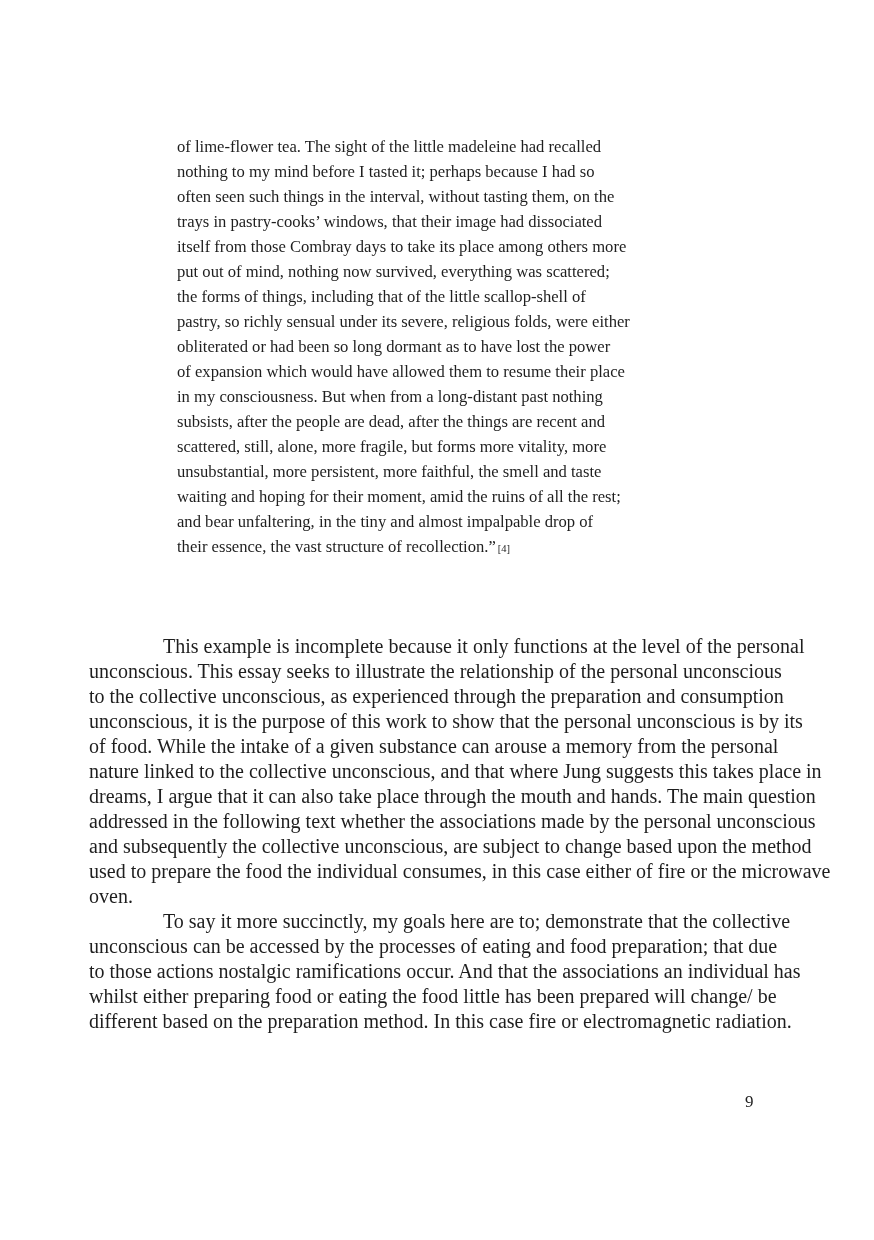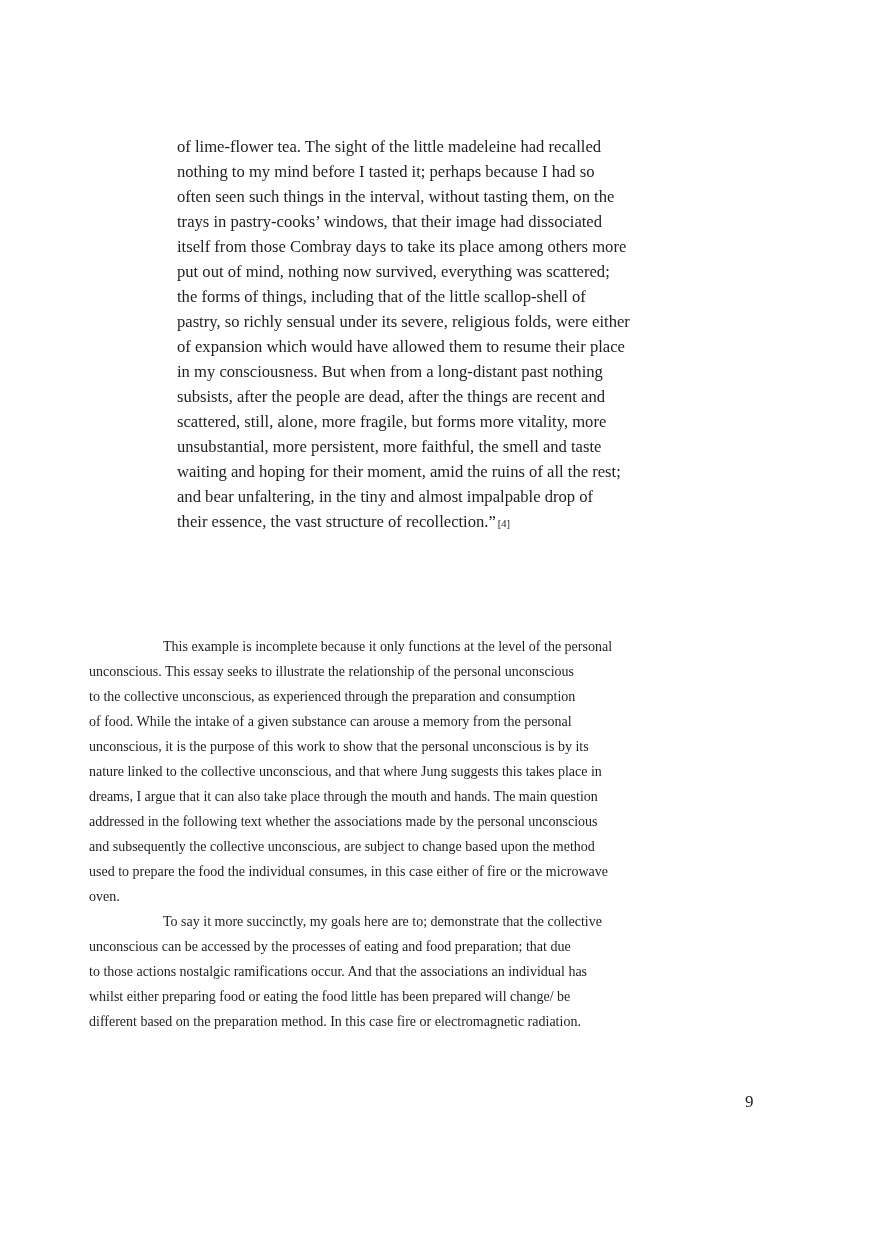--- a/index.html
+++ b/index.html
@@ -3,54 +3,55 @@
   <meta charset="utf-8">
   <style>
     html, body { margin:0; padding:0; background:#ffffff; }
     body { width:874px; height:1240px; position:relative; overflow:hidden;
       font-family:"Liberation Serif","DejaVu Serif",serif; color:#1e1e1e; }
     .quote { position:absolute; left:177px; top:134px; width:500px;
       font-size:16.6px; line-height:25px; }
     .quote .ln { display:block; white-space:nowrap; }
     .fn { font-size:10.5px; vertical-align:baseline; margin-left:2px; }
     .body { position:absolute; left:89px; top:634px; width:680px;
-      font-size:14px; line-height:25px; }
+      font-size:20px; line-height:25px; }
     .body .ln { display:block; white-space:nowrap; }
     .body .ind { padding-left:74px; }
     .pagenum { position:absolute; left:745px; top:1092px; font-size:17px; }
   </style>
 </head>
 <body>
 
 <div class="quote">
   <span class="ln">of lime-flower tea. The sight of the little madeleine had recalled</span>
   <span class="ln">nothing to my mind before I tasted it; perhaps because I had so</span>
   <span class="ln">often seen such things in the interval, without tasting them, on the</span>
   <span class="ln">trays in pastry-cooks’ windows, that their image had dissociated</span>
   <span class="ln">itself from those Combray days to take its place among others more</span>
   <span class="ln">put out of mind, nothing now survived, everything was scattered;</span>
   <span class="ln">the forms of things, including that of the little scallop-shell of</span>
   <span class="ln">pastry, so richly sensual under its severe, religious folds, were either</span>
+  <span class="ln">obliterated or had been so long dormant as to have lost the power</span>
   <span class="ln">of expansion which would have allowed them to resume their place</span>
   <span class="ln">in my consciousness. But when from a long-distant past nothing</span>
   <span class="ln">subsists, after the people are dead, after the things are recent and</span>
   <span class="ln">scattered, still, alone, more fragile, but forms more vitality, more</span>
   <span class="ln">unsubstantial, more persistent, more faithful, the smell and taste</span>
   <span class="ln">waiting and hoping for their moment, amid the ruins of all the rest;</span>
   <span class="ln">and bear unfaltering, in the tiny and almost impalpable drop of</span>
   <span class="ln"><span>their essence, the vast structure of recollection.”</span><span class="fn">[4]</span></span>
 </div>
 
 <div class="body">
   <div>
     <span class="ln ind">This example is incomplete because it only functions at the level of the personal</span>
     <span class="ln">unconscious. This essay seeks  to illustrate the relationship of the personal unconscious</span>
     <span class="ln">to the collective unconscious, as experienced through the preparation and consumption</span>
+    <span class="ln">unconscious,  it is the purpose of this work to show that the personal unconscious is by its</span>
     <span class="ln">of food. While the intake of a given substance can arouse a memory from the personal</span>
-    <span class="ln">unconscious,  it is the purpose of this work to show that the personal unconscious is by its</span>
     <span class="ln">nature linked to the collective unconscious, and that where Jung suggests this takes place in</span>
     <span class="ln">dreams, I argue that it can also take place through the mouth and hands. The main question</span>
     <span class="ln">addressed in the following text whether the associations made by the personal unconscious</span>
     <span class="ln">and subsequently the collective unconscious, are subject to change based upon the method</span>
     <span class="ln">used to prepare the food the individual consumes, in this case either of fire or the microwave</span>
     <span class="ln">oven.</span>
   </div>
   <div>
     <span class="ln ind">To say it more succinctly, my goals here are to; demonstrate that the collective</span>
     <span class="ln">unconscious can be accessed by the processes of eating and food  preparation; that due</span>

